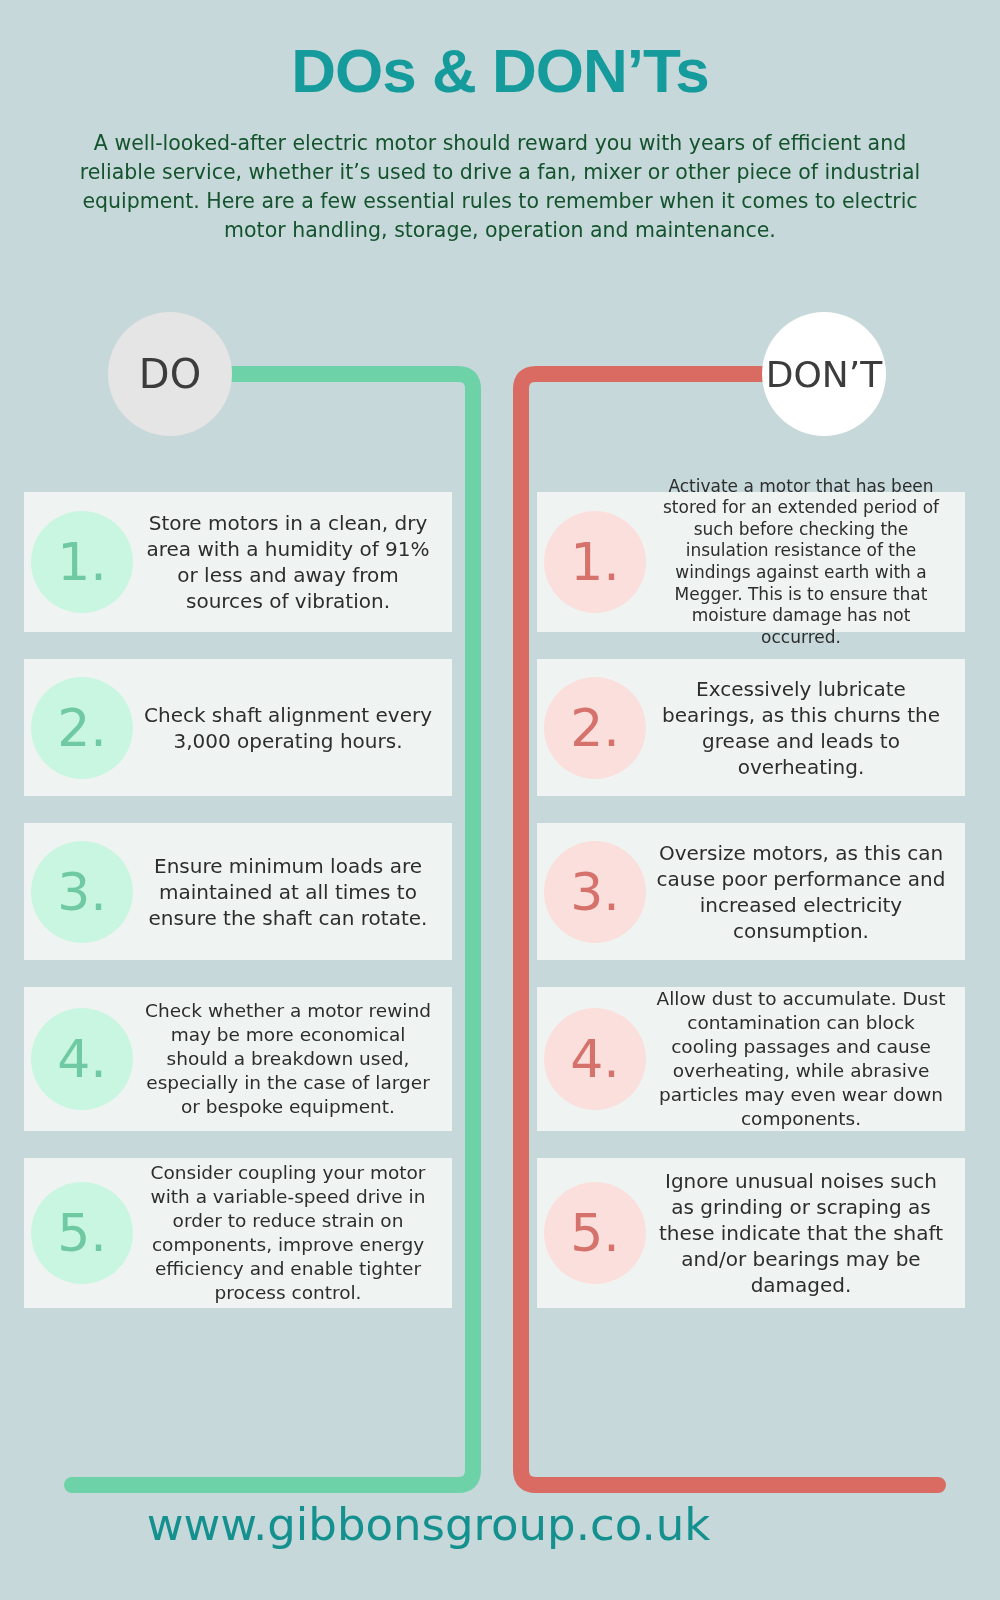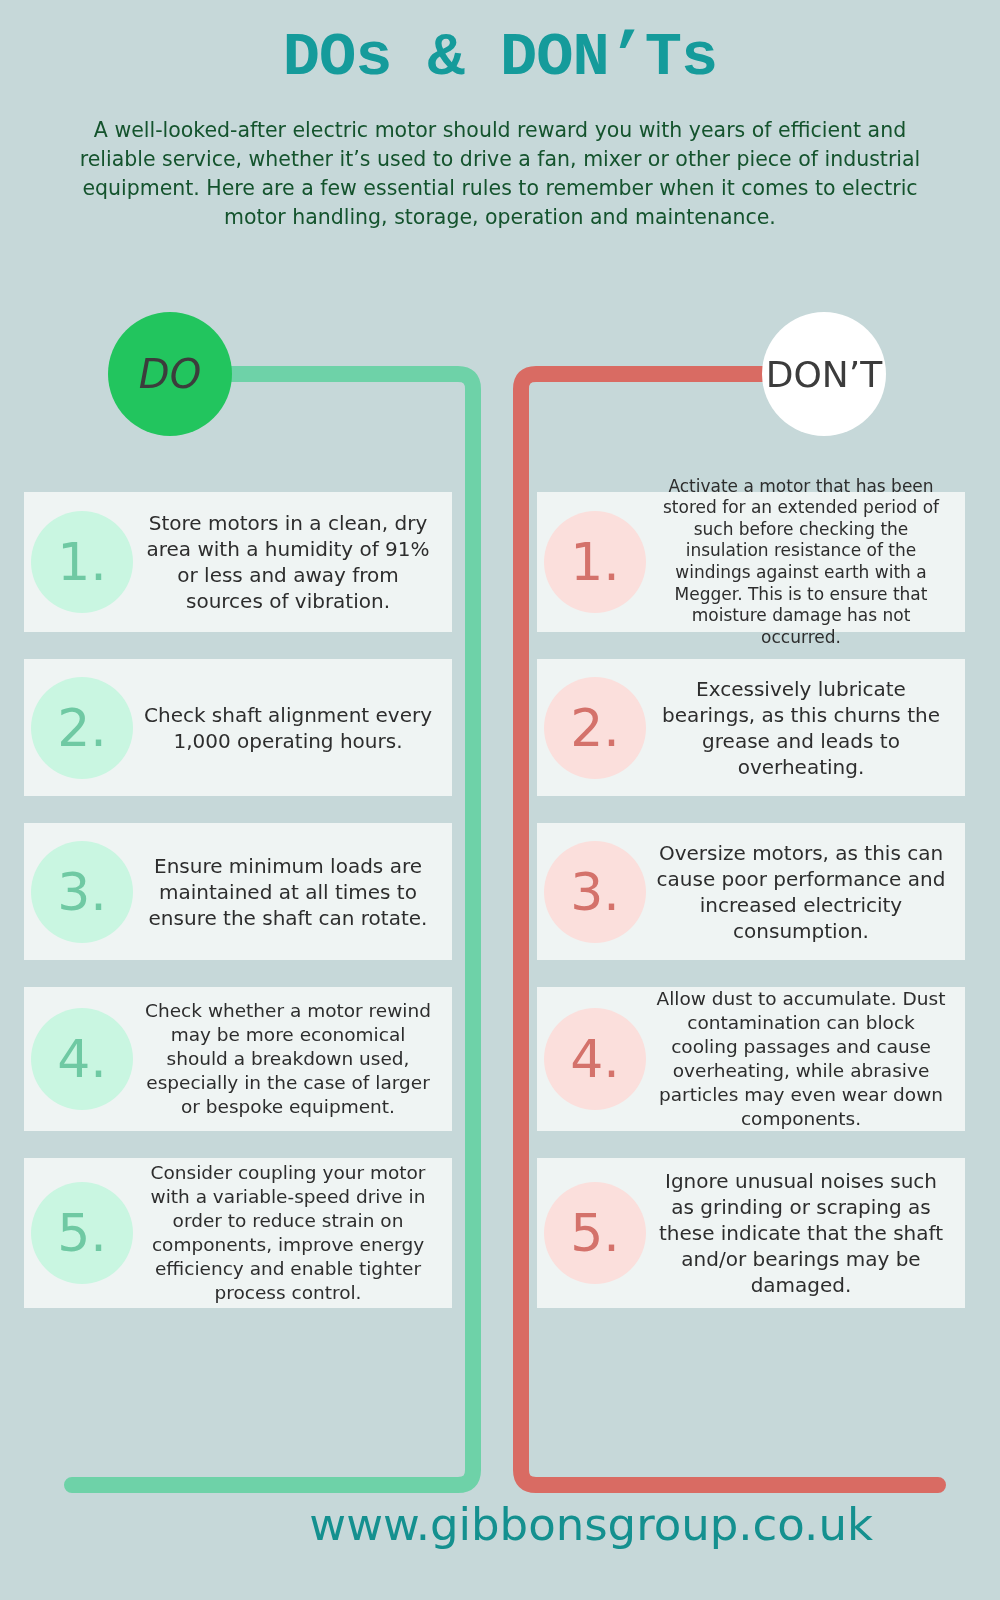--- a/index.html
+++ b/index.html
@@ -14,27 +14,27 @@
     overflow: hidden;
     position: relative;
   }
 
   
   .header {
     padding-top: 22px;
     text-align: center;
   }
   .title-main {
-    font-family: Liberation Mono, monospace;
+    font-family: Liberation Sans, sans-serif;
     font-size: 62px;
     font-weight: bold;
     color: #159b9b;
     letter-spacing: -1px;
     line-height: 1.05;
-    margin: 3px;
+    margin: 16px;
   }
   .title-sub {
     font-size: 44px;
     color: #3c3c3c;
     line-height: 1.1;
     margin: 6px 0 0 0;
     font-weight: normal;
   }
   .intro {
     margin: 26px auto 0 auto;
@@ -64,22 +64,21 @@
     display: flex;
     align-items: center;
     justify-content: center;
     font-size: 40px;
     color: #3c3c3c;
     z-index: 4;
   }
   .badge-do {
     left: 108px;
     top: 312px;
-    background: #22c55e;
-    font-style: italic;
+    background: #e5e5e5;
   }
   .badge-dont {
     left: 762px;
     top: 312px;
     background: #ffffff;
     font-size: 36px;
   }
 
   
   .columns {
@@ -134,23 +133,22 @@
   .t-lg { font-size: 20px; }
   .t-md { font-size: 18.5px; }
   .t-sm { font-size: 17px; line-height: 1.27; }
 
   
   .footer {
     position: absolute;
     left: 0;
     top: 1498px;
     width: 857px;
-    text-align: right;
+    text-align: center;
     z-index: 5;
-    margin-left: 16px;
   }
   .footer-url {
     font-size: 45px;
     color: #14908f;
     letter-spacing: 0px;
   }
 </style>
 </head>
 <body>
 
@@ -181,21 +179,21 @@
       <div class="num-wrap">
         <div class="num-circle">1.</div>
       </div>
       <div class="card-text t-lg">Store motors in a clean, dry area with a humidity of 91% or less and away from sources of vibration.</div>
     </div>
 
     <div class="card do" style="height:137px">
       <div class="num-wrap">
         <div class="num-circle">2.</div>
       </div>
-      <div class="card-text t-lg">Check shaft alignment every 1,000 operating hours.</div>
+      <div class="card-text t-lg">Check shaft alignment every 3,000 operating hours.</div>
     </div>
 
     <div class="card do" style="height:137px">
       <div class="num-wrap">
         <div class="num-circle">3.</div>
       </div>
       <div class="card-text t-lg">Ensure minimum loads are maintained at all times to ensure the shaft can rotate.</div>
     </div>
 
     <div class="card do" style="height:144px">

